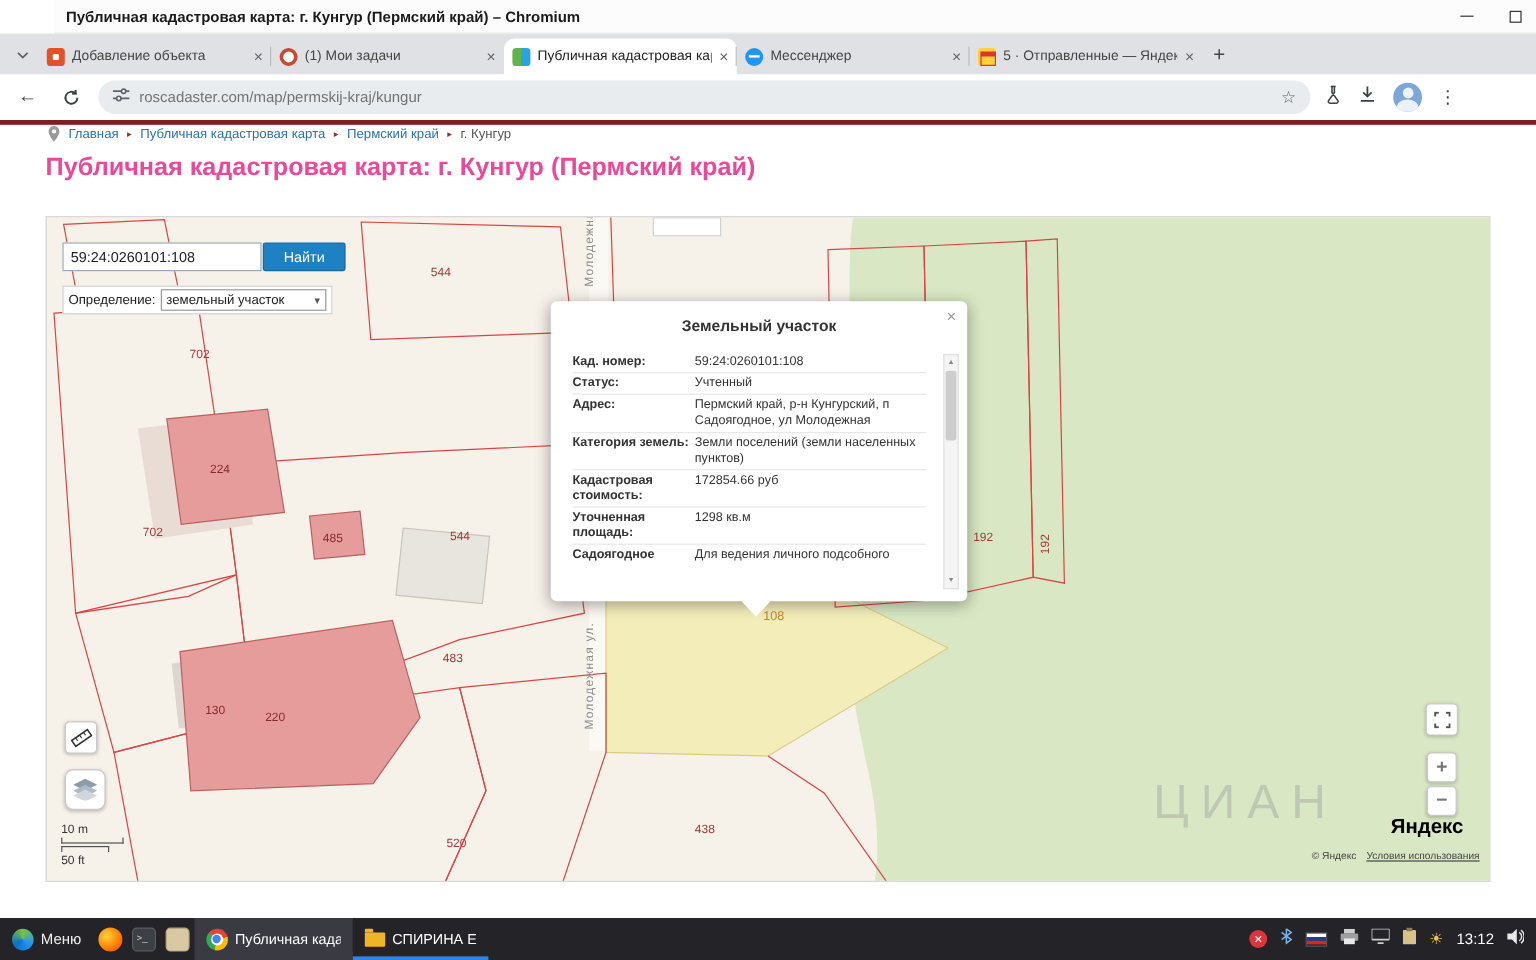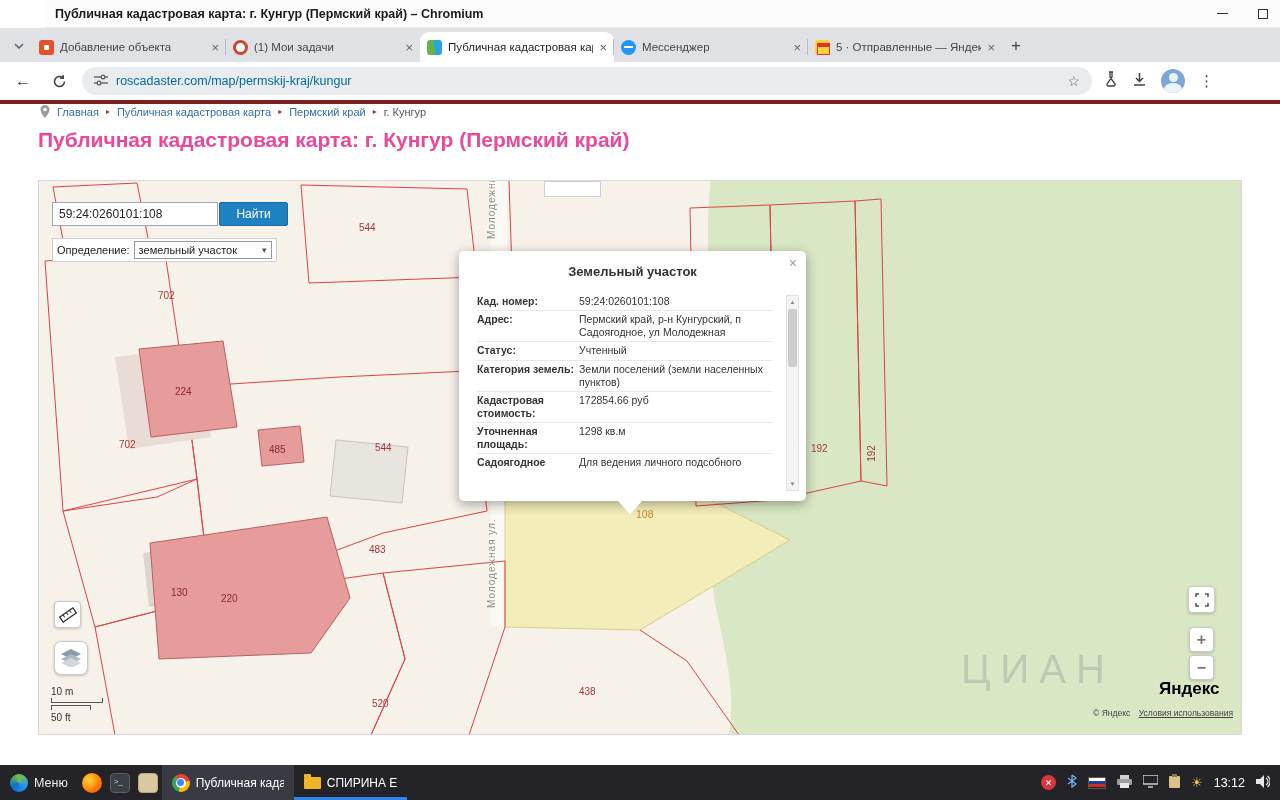--- a/index.html
+++ b/index.html
@@ -30,21 +30,21 @@
   .fav-map { background:conic-gradient(#2aa3df 0 50%, #63b34a 0 100%); }
   .fav-msg { border-radius:50%; background:#2196f3; } .fav-msg:after { content:""; position:absolute; left:3px; top:6px; width:9px; height:2px; background:#fff; }
   .fav-mail { background:#ffd23b; } .fav-mail:after { content:""; position:absolute; left:2px; top:3px; width:11px; height:7px; border:1.5px solid #d33; border-top-width:4px; }
   .newtab { width:28px; height:28px; display:flex; align-items:center; justify-content:center; font-size:17px; color:#444; margin-bottom:2px; }
 
   .toolbar { position:absolute; left:0; top:62px; width:1280px; height:38px; background:#fff;
     display:flex; align-items:center; gap:10px; padding:0 10px; }
   .navbtn { width:26px; height:26px; display:flex; align-items:center; justify-content:center; font-size:16px; color:#3c4043; }
   .urlpill { flex:none; width:1010px; height:28px; background:#e9ecef; border-radius:14px;
     display:flex; align-items:center; padding:0 12px; gap:8px; }
-  .url-text { font-size:12.5px; color:#0369a1; flex:1; }
+  .url-text { font-size:12.5px; color:#737373; flex:1; }
   .pill-star { margin-left:auto; font-size:14px; color:#5f6368; }
   .tb-right { display:flex; align-items:center; gap:14px; margin-left:2px; }
   .avatar { width:24px; height:24px; border-radius:50%; background:#7da7d8; overflow:hidden; position:relative; }
   .avatar:before { content:""; position:absolute; left:7.5px; top:4px; width:9px; height:9px; border-radius:50%; background:#ecf2fa; }
   .avatar:after { content:""; position:absolute; left:3px; top:14px; width:18px; height:12px; border-radius:50%; background:#ecf2fa; }
   .kebab { font-size:15px; color:#3c4043; }
 
   
   .site-redbar { position:absolute; left:0; top:100px; width:1280px; height:4px; background:#7d1f1f; }
   .breadcrumb { position:absolute; left:40px; top:104px; height:15px; display:flex; align-items:center;
@@ -310,26 +310,26 @@
 
   <div class="popup">
     <span class="popup-close">×</span>
     <div class="popup-title">Земельный участок</div>
     <div class="ptable">
       <div class="prow">
         <span class="plabel">Кад. номер:</span>
         <span class="pval">59:24:0260101:108</span>
       </div>
       <div class="prow">
+        <span class="plabel">Статус:</span>
+        <span class="pval">Учтенный</span>
+      </div>
+      <div class="prow">
         <span class="plabel">Адрес:</span>
         <span class="pval">Пермский край, р-н Кунгурский, п Садоягодное, ул Молодежная</span>
-      </div>
-      <div class="prow">
-        <span class="plabel">Статус:</span>
-        <span class="pval">Учтенный</span>
       </div>
       <div class="prow">
         <span class="plabel">Категория земель:</span>
         <span class="pval">Земли поселений (земли населенных пунктов)</span>
       </div>
       <div class="prow">
         <span class="plabel">Кадастровая стоимость:</span>
         <span class="pval">172854.66 руб</span>
       </div>
       <div class="prow">

